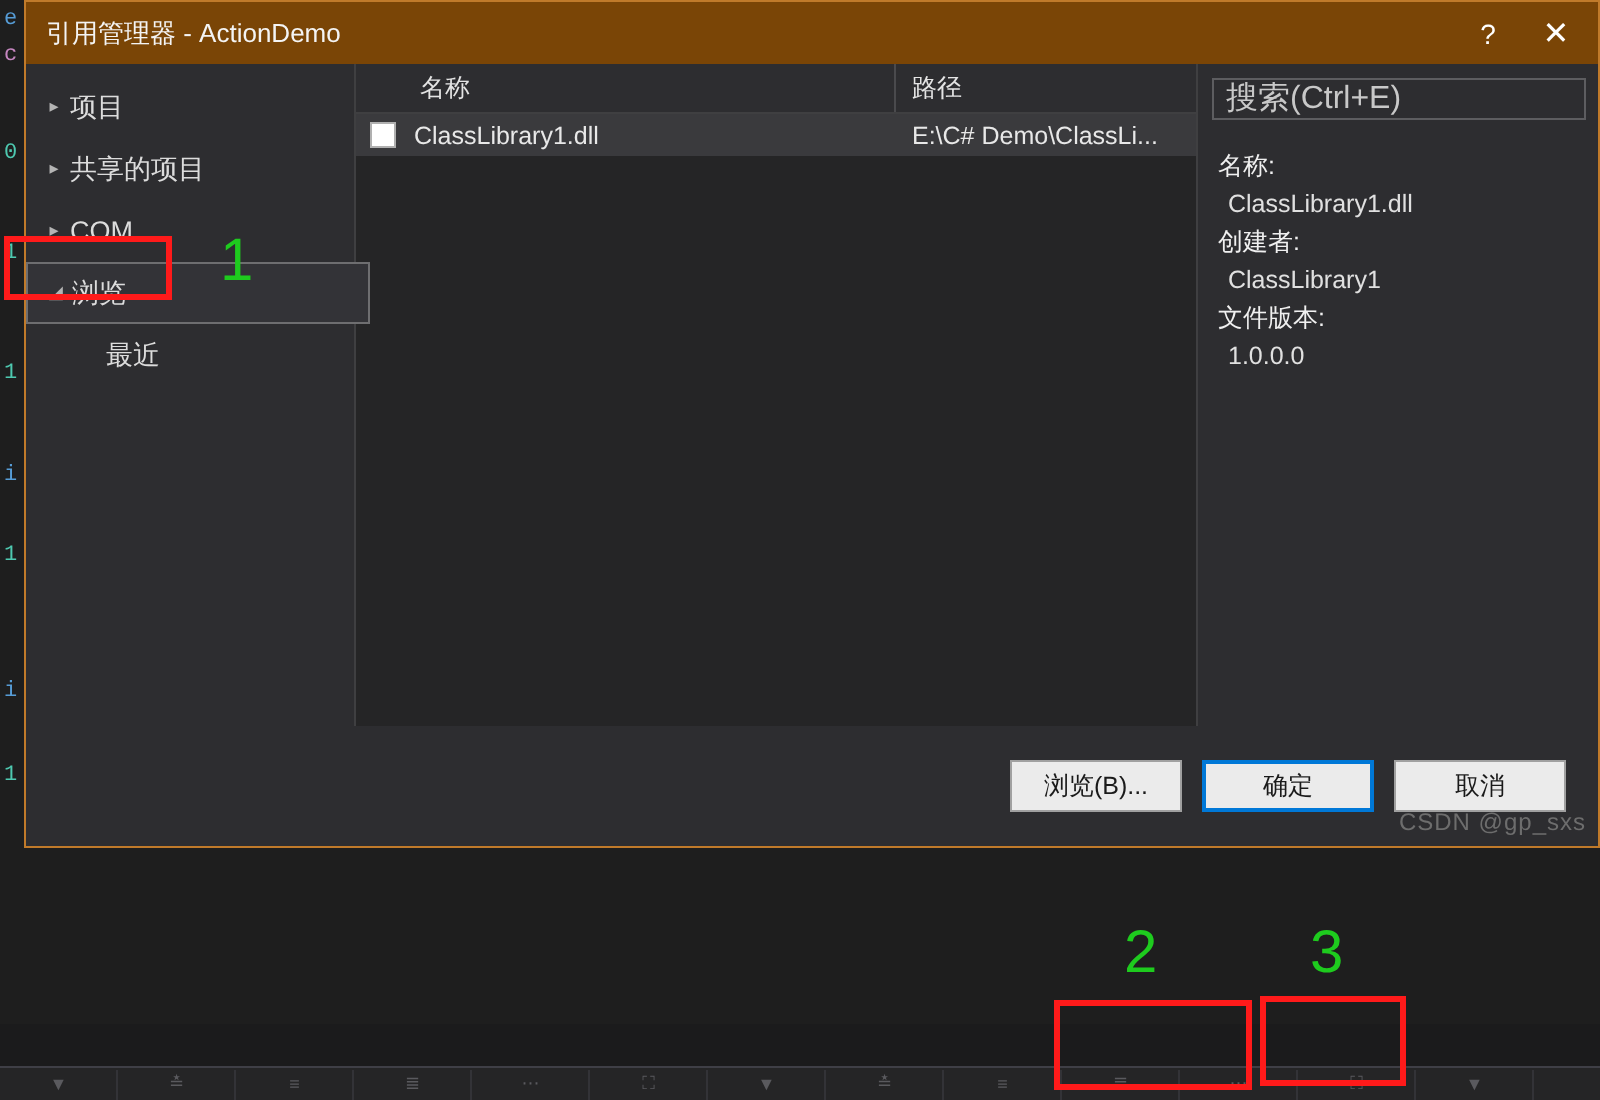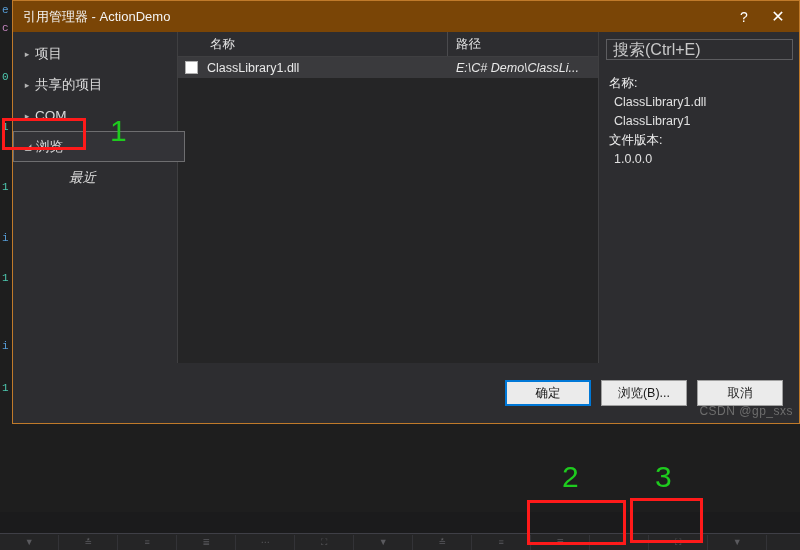--- a/index.html
+++ b/index.html
@@ -145,22 +145,21 @@
     justify-content: center;
   }
   .tree-item.selected {
     background: #333337;
     border: 1px solid #6e6e70;
     box-sizing: border-box;
     width: 172px;
     height: 31px;
   }
   .tree-item.child {
-    padding-left: 56px;
-    font-style: italic;
+    padding-left: 40px;
   }
 
   
   #list-panel {
     flex: 1;
     background: #252526;
     margin: 0;
     display: flex;
     flex-direction: column;
     min-width: 0;
@@ -221,21 +220,20 @@
     margin-right: 9px;
     flex-shrink: 0;
     cursor: pointer;
   }
   .row-path {
     flex: 1;
     padding-left: 8px;
     box-sizing: border-box;
     white-space: nowrap;
     overflow: hidden;
-    font-style: italic;
   }
 
   
   #details-panel {
     width: 200px;
     min-width: 200px;
     background: #2d2d30;
     box-sizing: border-box;
     display: flex;
     flex-direction: column;
@@ -464,30 +462,31 @@
             </svg>
             <svg width="7" height="5" viewBox="0 0 8 5">
               <path d="M0 0 L4 4.6 L8 0 Z" fill="#d2d2d2"></path>
             </svg>
           </span>
         </div>
       </div>
       <div id="details-content">
           <div class="detail-label">名称:</div>
           <div class="detail-value">ClassLibrary1.dll</div>
+          <div class="detail-label">创建者:</div>
           <div class="detail-value">ClassLibrary1</div>
           <div class="detail-label">文件版本:</div>
           <div class="detail-value">1.0.0.0</div>
         </div>
     </div>
   </div>
 
   <div id="dialog-footer">
+    <div class="dlg-button">浏览(B)...</div>
     <div class="dlg-button default">确定</div>
-    <div class="dlg-button">浏览(B)...</div>
     <div class="dlg-button">取消</div>
     <div id="watermark">CSDN @gp_sxs</div>
   </div>
 </div>
 
 <div class="anno-box" style="left:2px; top:118px; width:84px; height:32px;"></div>
 <div class="anno-box" style="left:527px; top:500px; width:99px; height:45px;"></div>
 <div class="anno-box" style="left:630px; top:498px; width:73px; height:45px;"></div>
 
 <div class="anno-num" style="left: 110px; top: 116px;">1</div>

